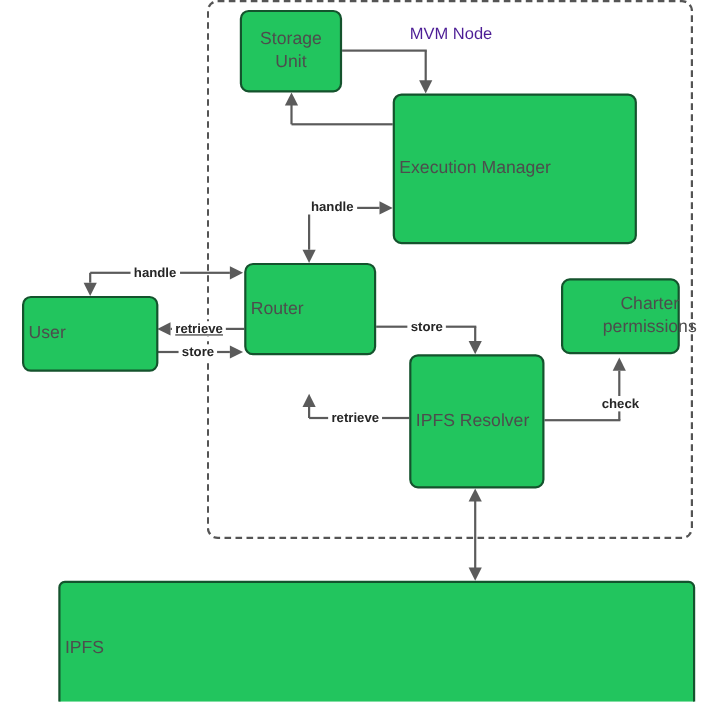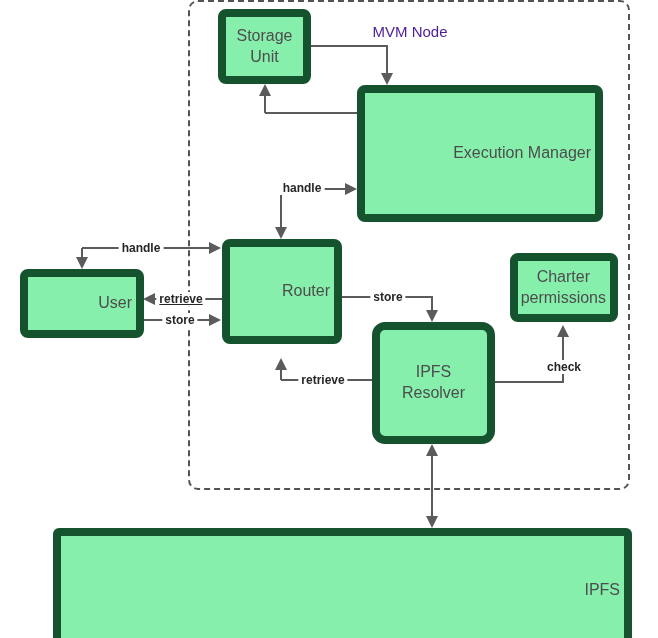--- a/index.html
+++ b/index.html
@@ -25,26 +25,26 @@
   .boundary-label {
     position: absolute;
     transform: translate(-50%, -50%);
     font-size: 15px;
     color: #4c1d95;
     white-space: nowrap;
   }
   
   .node {
     position: absolute;
-    background: #86efac;
-    border: 8px solid #14532d;
+    background: #22c55e;
+    border: 2px solid #14532d;
     border-radius: 8px;
     display: flex;
     align-items: center;
-    justify-content: flex-end;
+    justify-content: flex-start;
     text-align: center;
     color: #4d4d4d;
     font-size: 16px;
     line-height: 1.3;
     box-sizing: border-box;
     padding: 4px;
   }
   
   .ln { position: absolute; background: #5b5b5b; }
   
@@ -117,37 +117,37 @@
   <div class="elabel" style="left:564px; top:367px;text-align:right;">check</div>
 
   <div class="ln" style="left:431px; top:454px; width:2px; height:64px;"></div>
   <div class="ar up" style="left:426px; top:444px;"></div>
   <div class="ar down" style="left:426px; top:516px;"></div>
 
   <div class="node" style="left:218px; top:9px; width:93px; height:75px;">
     <span>Storage Unit</span>
   </div>
 
-  <div class="node" style="left:357px; top:85px; width:246px; height:137px;">
+  <div class="node" style="left:357px; top:85px; width:222px; height:137px;">
     <span>Execution Manager</span>
   </div>
 
   <div class="node" style="left:20px; top:269px; width:124px; height:69px;">
     <span>User</span>
   </div>
 
-  <div class="node" style="left:222px; top:239px; width:120px; height:105px;">
+  <div class="node" style="left:222px; top:239px; width:120px; height:84px;">
     <span>Router</span>
   </div>
 
   <div class="node" style="left:510px; top:253px; width:108px; height:69px;padding-left:36px;">
     <span>Charter permissions</span>
   </div>
 
-  <div class="node" style="left:372px; top:322px; width:123px; height:122px;border-radius:13px;">
+  <div class="node" style="left:372px; top:322px; width:123px; height:122px;">
     <span>IPFS Resolver</span>
   </div>
 
   <div class="node" style="left:53px; top:528px; width:579px; height:125px; border-radius:6px;">
     <span>IPFS</span>
   </div>
 
 </div>
 
 </body></html>

